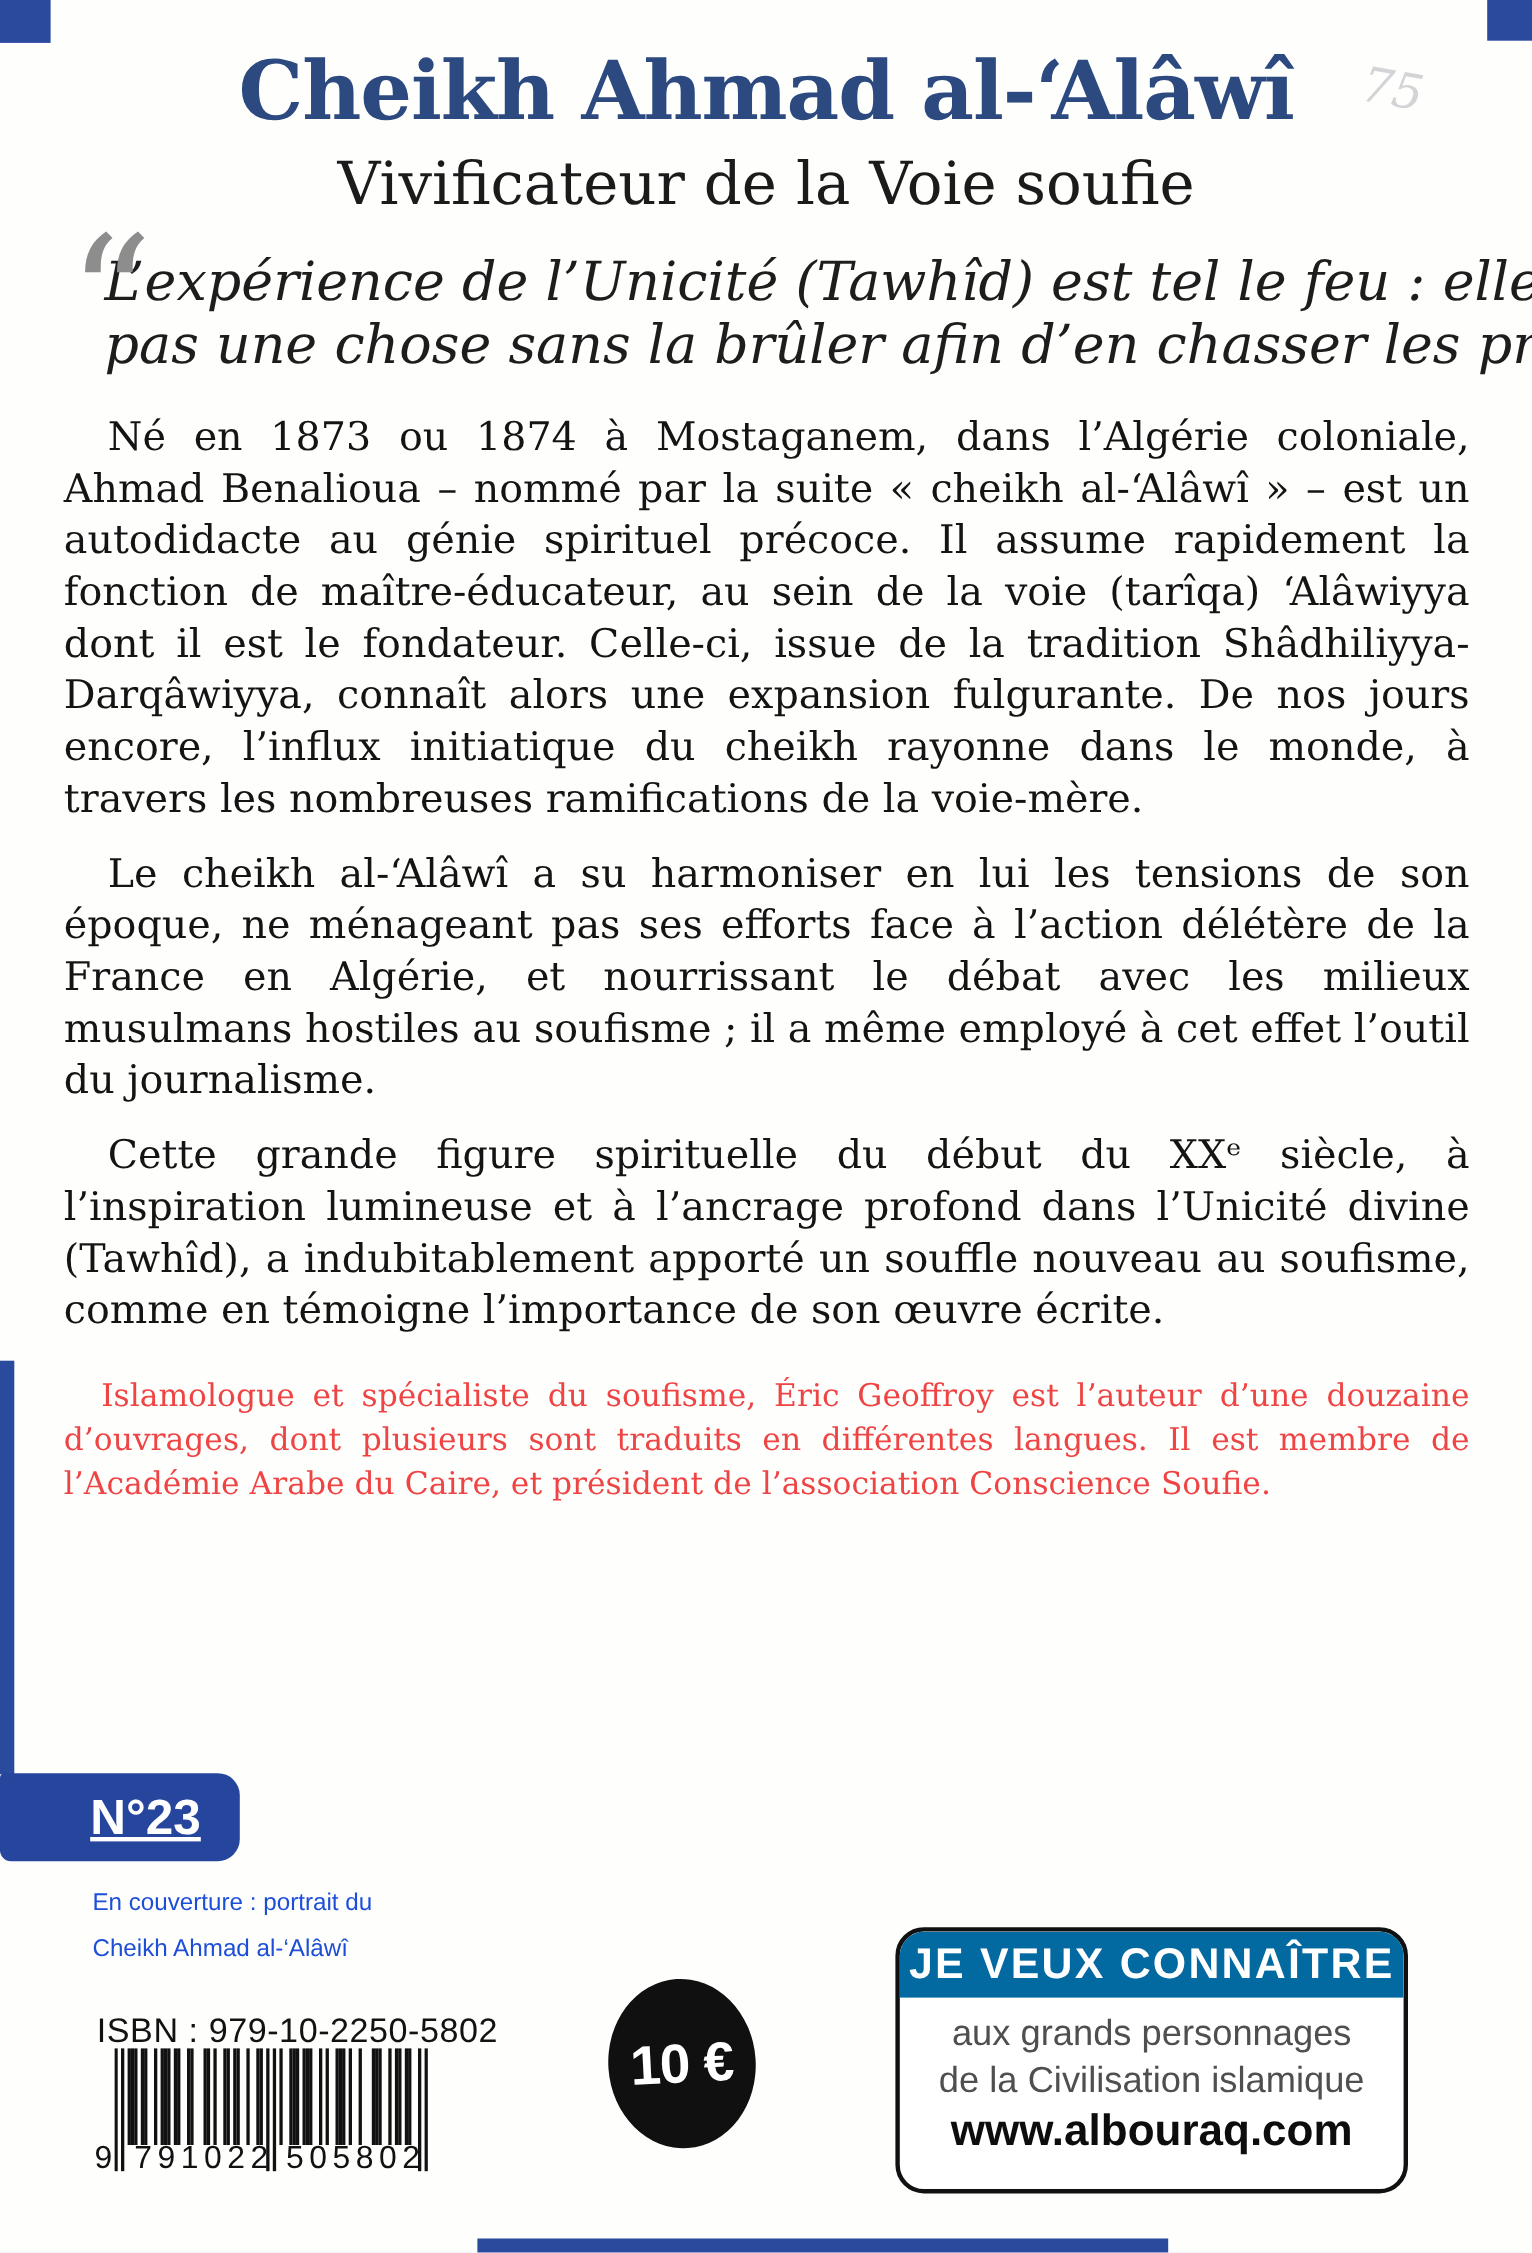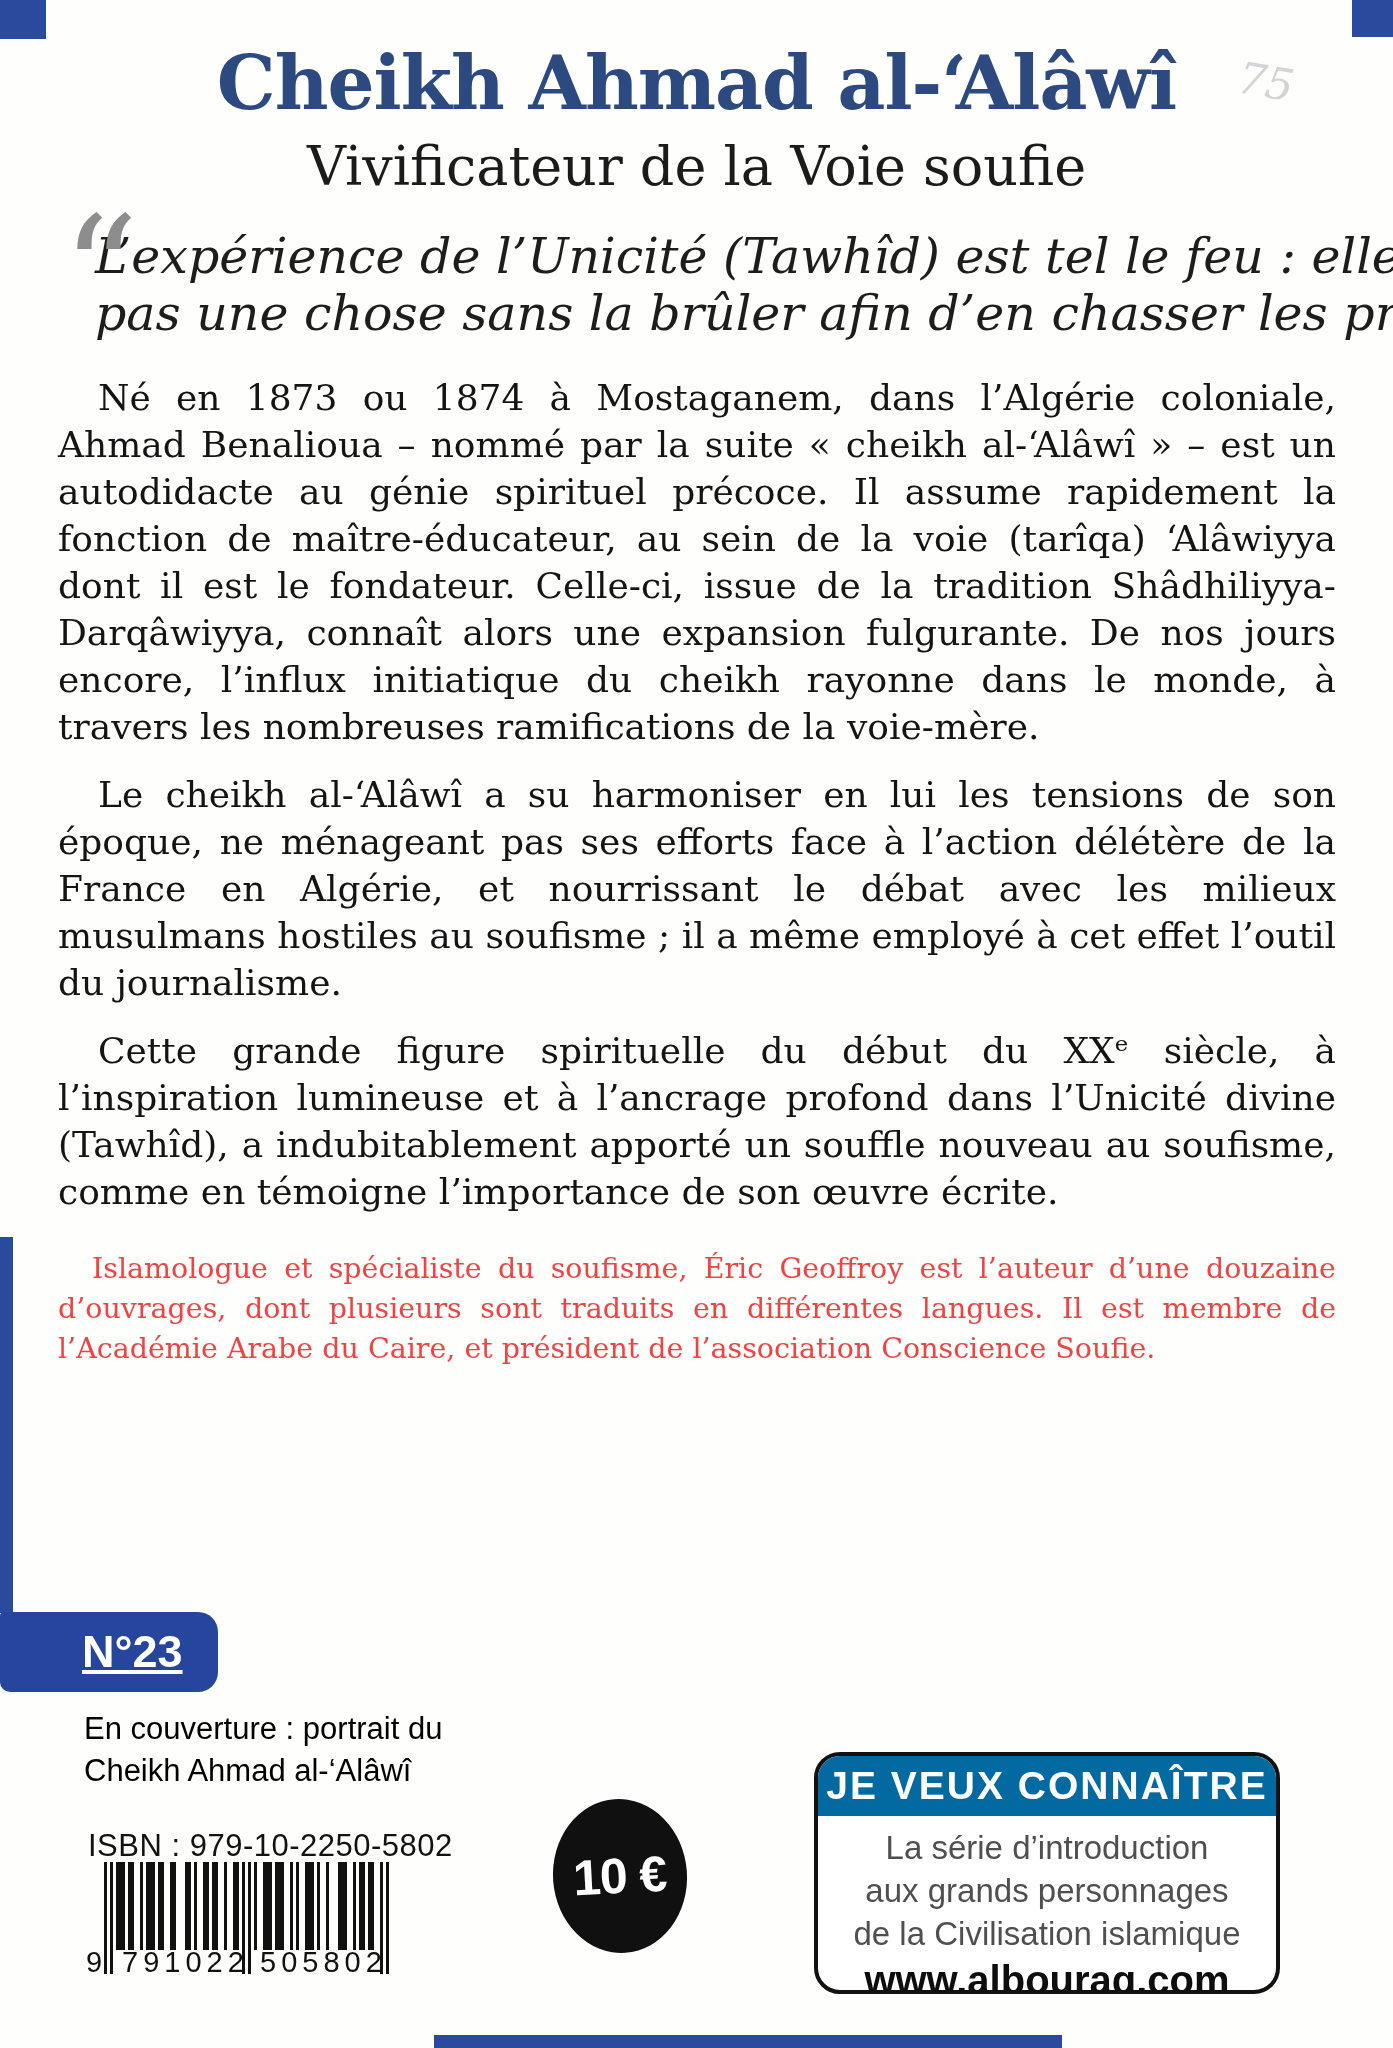--- a/index.html
+++ b/index.html
@@ -38,22 +38,22 @@
   }
   
   .number-badge{
     position:absolute;left:0;top:1612px;width:218px;height:80px;
     background:#26469e;border-radius:4px 20px 20px 10px;
     font-family:"Liberation Sans",sans-serif;font-weight:700;font-size:45px;
     color:#ffffff;line-height:80px;padding-left:82px;box-sizing:border-box;text-decoration:underline;
   }
   .cover-credit{
     position:absolute;left:84px;top:1708px;
-    font-family:"Liberation Sans",sans-serif;font-size:31px;line-height:42px;
-    color:#000000;
+    font-family:"Liberation Sans",sans-serif;font-size:22px;line-height:42px;
+    color:#1d4ed8;
   }
   .isbn-label{
     position:absolute;left:88px;top:1828px;
     font-family:"Liberation Sans",sans-serif;font-size:31px;color:#121212;
     letter-spacing:0.5px;
   }
   .barcode{position:absolute;left:86px;top:1862px;width:320px;height:130px;}
   .barcode svg{position:absolute;left:18px;top:0;}
   .barcode .bc-digit{
     position:absolute;top:84px;font-family:"Liberation Sans",sans-serif;
@@ -200,20 +200,19 @@
     <span class="bc-digit bc-d2">505802</span>
   </div>
 
   <div class="price-badge">
     <span>10 €</span>
   </div>
 
   <div class="promo-box">
     <div class="promo-header">JE VEUX CONNAÎTRE</div>
     <div class="promo-body">
-      <div class="promo-line">La série d’introduction</div>
       <div class="promo-line">aux grands personnages</div>
       <div class="promo-line">de la Civilisation islamique</div>
       <div class="promo-website">www.albouraq.com</div>
     </div>
   </div>
 
 </div>
 
 </body></html>

